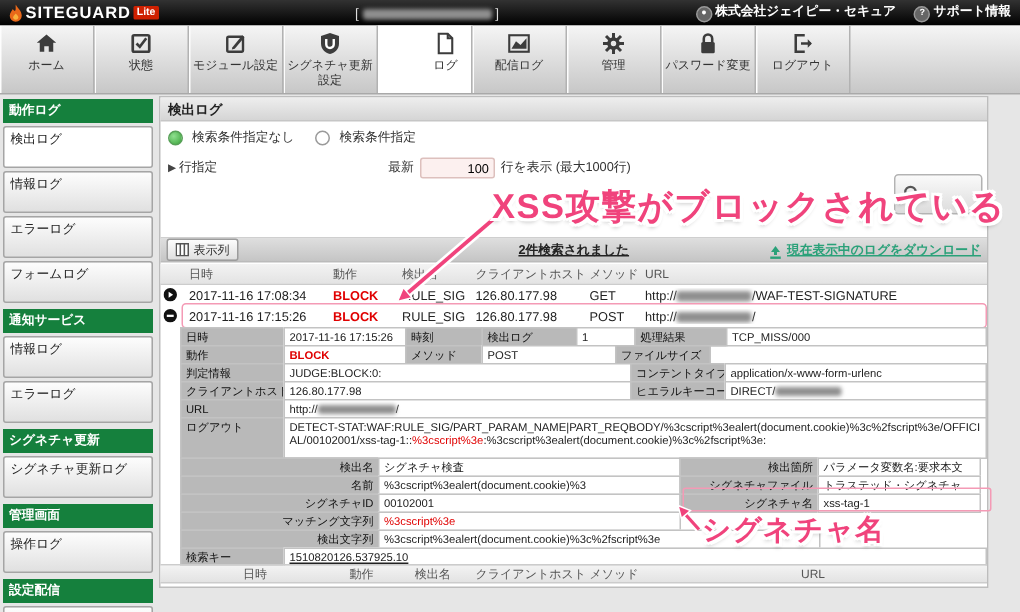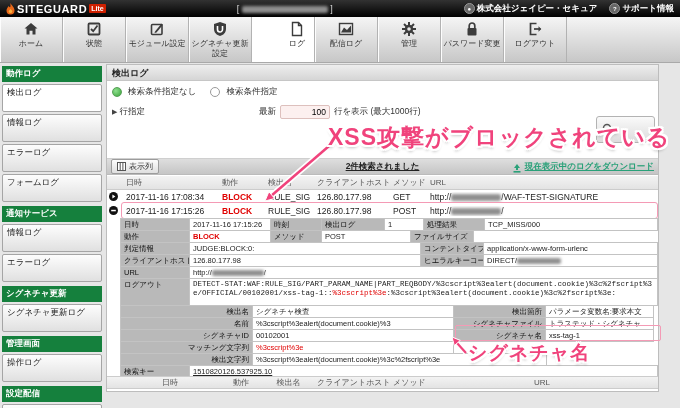--- a/index.html
+++ b/index.html
@@ -70,21 +70,21 @@
   .detail{position:absolute;left:14px;top:154px;width:537px;font-size:7.5px;color:#222;}
   .drow{display:flex;}
   .dl,.dv{border:1px solid #c3c3c3;margin:-1px 0 0 -1px;box-sizing:border-box;padding:1px 3px;line-height:9px;
           white-space:nowrap;overflow:hidden;}
   .dl{background:#b9b9b9;color:#111;}
   .dv{background:#fff;}
   .w-l1{width:70px;}.w-v1{width:82px;}.w-l2{width:52px;}.w-v2{width:90px;}.w-l3{width:64px;}
   .w-v3{width:40px;}.w-l4{width:62px;}.w-v4{width:78px;}
   .w-v-fs{flex:1;}
   .w-vjudge{width:232px;}
-  .wrap{white-space:normal;word-break:break-all;font-family:Liberation Mono, monospace;}
+  .wrap{white-space:normal;word-break:break-all;}
   .red{color:#e00000;}
   .sub-l{width:133px;text-align:right;}
   .sub-v{width:202px;}
   .sub-v-wide{width:295px;}
   .sub-rl{width:93px;text-align:right;}
   .sub-rv{width:109px;}
   .sigbox{position:absolute;left:334px;top:106px;width:204px;height:14px;border:1px solid #f49ab5;border-radius:2px;pointer-events:none;}
   .keylink{color:#222;text-decoration:underline;cursor:pointer;}
   
   .foot{position:absolute;left:0;top:311px;width:551px;height:13px;display:flex;align-items:center;

